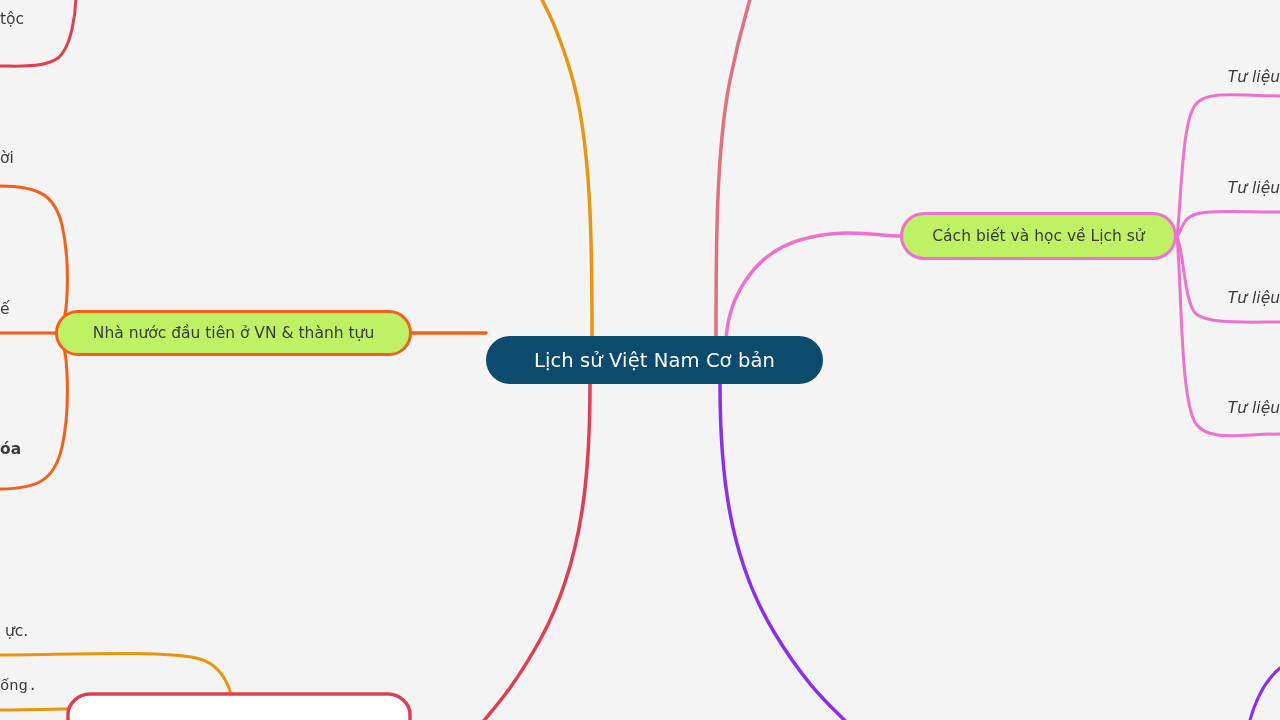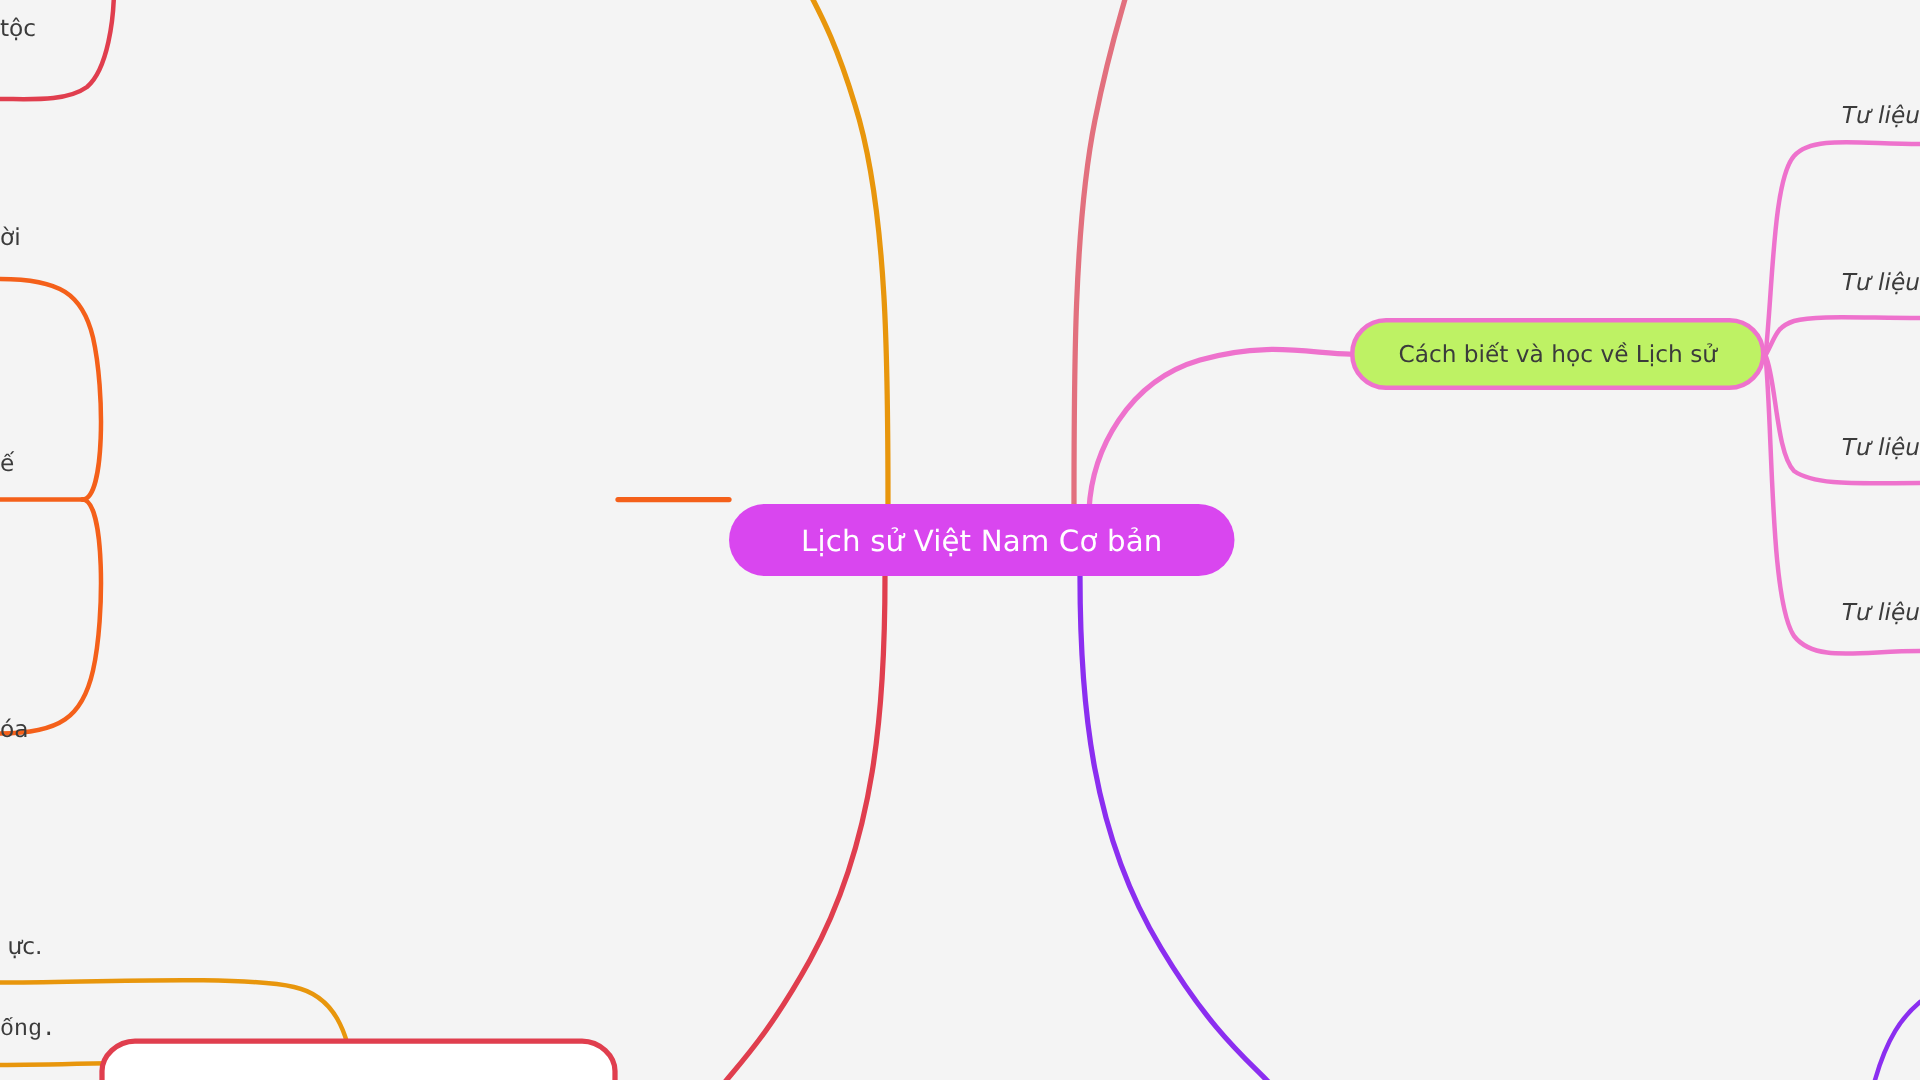--- a/index.html
+++ b/index.html
@@ -36,21 +36,21 @@
     position: absolute;
     box-sizing: border-box;
     display: flex;
     align-items: center;
     justify-content: center;
     white-space: nowrap;
   }
 
   
   .node-root {
-    background: #d946ef;
+    background: #0c4a6e;
     color: #ffffff;
     border-radius: 32px;
     font-size: 19.5px;
     letter-spacing: 0.1px;
     padding: 0 30px;
   }
 
   
   .node-pill {
     background: #bef264;
@@ -109,20 +109,23 @@
     <path d="M 76 -8 C 76 12 72 46 58 58 C 44 68 20 66 0 66" stroke="#e03e4e" stroke-width="3" stroke-linecap="round"></path>
 
     <path d="M 720 384 C 720 470 728 556 774 632 C 810 692 836 710 850 726" stroke="#8b2ef0" stroke-width="3.5" stroke-linecap="round"></path>
     <path d="M 1280 668 C 1268 678 1258 692 1250 720" stroke="#8b2ef0" stroke-width="3" stroke-linecap="round"></path>
   </svg>
 
   <div class="node node-root" style="left:486px; top:336px; width:337px; height:48px;">
     <span>Lịch sử Việt Nam Cơ bản</span>
   </div>
 
+  <div class="node node-pill" style="left:55px; top:310px; width:357px; height:46px; border-color:#f4601a;">
+    <span>Nhà nước đầu tiên ở VN &amp; thành tựu</span>
+  </div>
 
   <div class="node node-pill" style="left:900px; top:212px; width:277px; height:48px; border-color:#ee72cd;">
     <span>Cách biết và học về Lịch sử</span>
   </div>
 
   <div class="node node-leaf align-right" style="left:1180px; top:64px; width:100px; height:26px;">
     <span>Tư liệu</span>
   </div>
   <div class="node node-leaf align-right" style="left:1180px; top:175px; width:100px; height:26px;">
     <span>Tư liệu</span>
@@ -133,21 +136,21 @@
   <div class="node node-leaf align-right" style="left:1180px; top:395px; width:100px; height:26px;">
     <span>Tư liệu</span>
   </div>
 
   <div class="node node-leaf" style="left:0px; top:145px; width:60px; height:26px;">
     <span>ời</span>
   </div>
   <div class="node node-leaf" style="left:0px; top:296px; width:60px; height:26px;">
     <span>ế</span>
   </div>
-  <div class="node node-leaf" style="left:0px; top:473px; width:60px; height:26px;">
+  <div class="node node-leaf" style="left:0px; top:436px; width:60px; height:26px;font-weight:bold;">
     <span>óa</span>
   </div>
 
   <div class="node node-leaf" style="left:0px; top:6px; width:60px; height:26px;">
     <span>tộc</span>
   </div>
 
   <div class="node node-leaf" style="left:5px; top:618px; width:80px; height:26px;">
     <span>ực.</span>
   </div>

